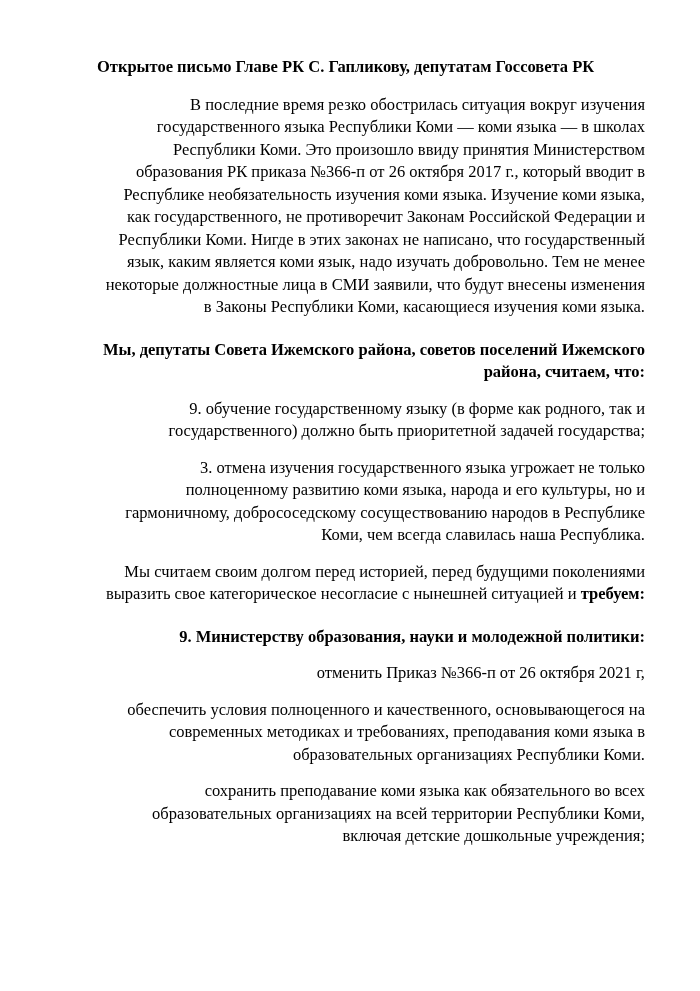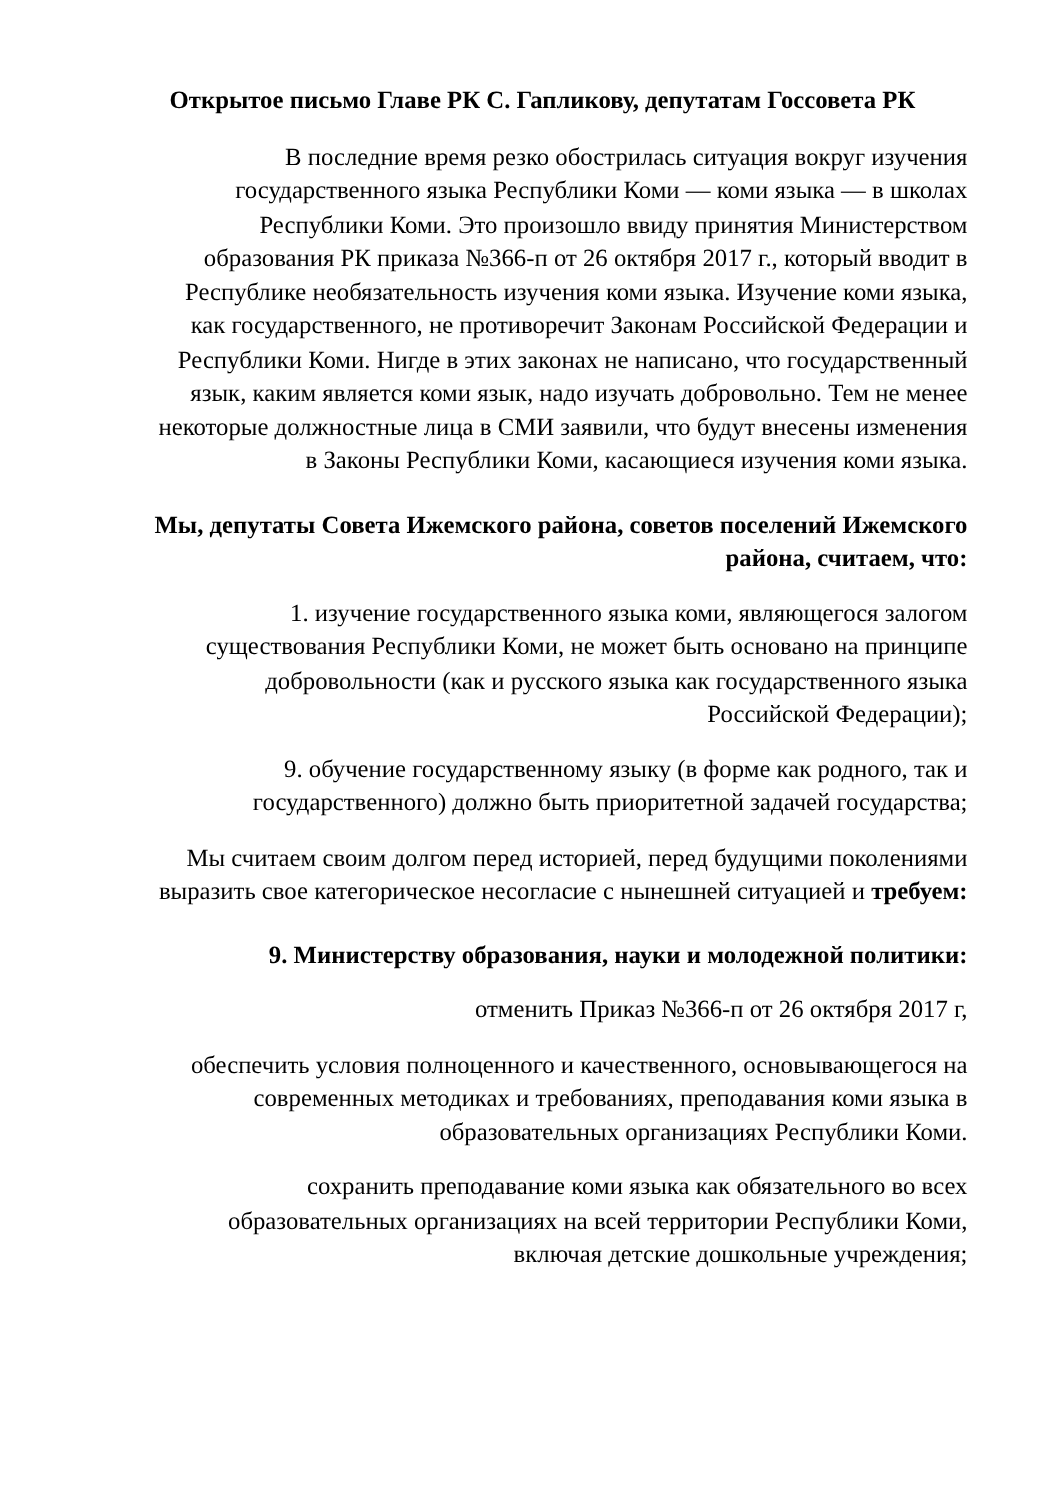--- a/index.html
+++ b/index.html
@@ -14,21 +14,21 @@
     background: #ffffff;
     padding: 56px 55px 0 97px;
     font-family: "Liberation Serif", "DejaVu Serif", serif;
     font-size: 16.5px;
     line-height: 22.5px;
     color: #000000;
     overflow: hidden;
   }
   .doc-title {
     font-weight: bold;
-    margin: 0 0 15px 16px;
+    margin: 0 0 15px 0;
     font-size: 16.5px;
   }
   .para {
     margin: 0 0 14px 0;
     text-align: right;
   }
   .para.bold {
     font-weight: bold;
     margin-top: 20px;
   }
@@ -40,28 +40,28 @@
 <body>
 
 <div class="page">
 
   <h1 class="doc-title">Открытое письмо Главе РК С. Гапликову, депутатам Госсовета РК</h1>
 
   <p class="para">В последние время резко обострилась ситуация вокруг изучения государственного языка Республики Коми — коми языка — в школах Республики Коми. Это произошло ввиду принятия Министерством образования РК приказа №366-п от 26 октября 2017 г., который вводит в Республике необязательность изучения коми языка. Изучение коми языка, как государственного, не противоречит Законам Российской Федерации и Республики Коми. Нигде в этих законах не написано, что государственный язык, каким является коми язык, надо изучать добровольно. Тем не менее некоторые должностные лица в СМИ заявили, что будут внесены изменения в Законы Республики Коми, касающиеся изучения коми языка.</p>
 
   <p class="para bold">Мы, депутаты Совета Ижемского района, советов поселений Ижемского района, считаем, что:</p>
 
-  <p class="para">1. изучение государственного языка коми, являющегося залогом существования Республики Коми, не может быть основано на принципе добровольности (как и русского языка как государственного языка Российской Федерации);</p>
 
   <p class="para">9. обучение государственному языку (в форме как родного, так и государственного) должно быть приоритетной задачей государства;</p>
 
+  <p class="para">3. отмена изучения государственного языка угрожает не только полноценному развитию коми языка, народа и его культуры, но и гармоничному, добрососедскому сосуществованию народов в Республике Коми, чем всегда славилась наша Республика.</p>
 
   <p class="para"><span>Мы считаем своим долгом перед историей, перед будущими поколениями выразить свое категорическое несогласие с нынешней ситуацией и </span><span class="inline-bold">требуем:</span></p>
 
   <p class="para bold">9. Министерству образования, науки и молодежной политики:</p>
 
-  <p class="para">отменить Приказ №366-п от 26 октября 2017 г,</p>
+  <p class="para">отменить Приказ №366-п от 26 октября 2021 г,</p>
 
   <p class="para">обеспечить условия полноценного и качественного, основывающегося на современных методиках и требованиях, преподавания коми языка в образовательных организациях Республики Коми.</p>
 
   <p class="para">сохранить преподавание коми языка как обязательного во всех образовательных организациях на всей территории Республики Коми, включая детские дошкольные учреждения;</p>
 
 </div>
 
 </body></html>

